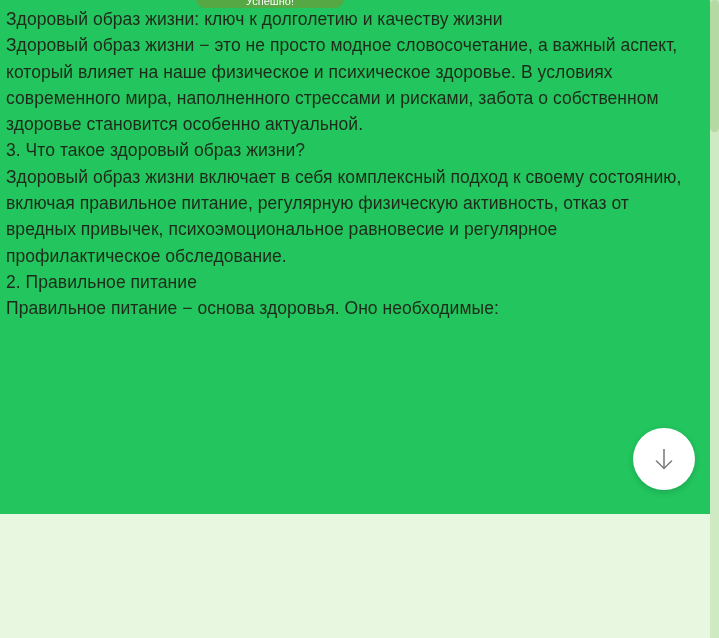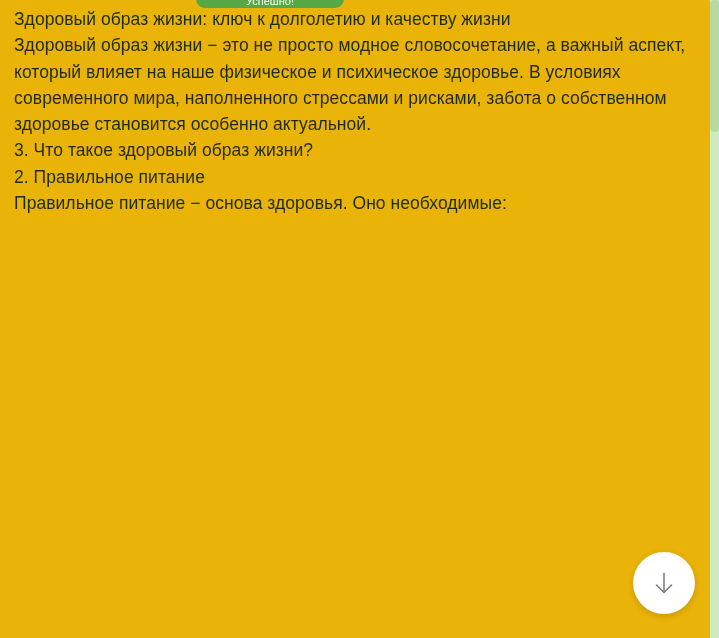--- a/index.html
+++ b/index.html
@@ -10,22 +10,22 @@
     width: 719px;
     height: 638px;
     background: #e8f7e0;
     font-family: "Liberation Sans", sans-serif;
     overflow: hidden;
     position: relative;
   }
   .page {
     position: relative;
     width: 719px;
-    height: 638px;
-    background: #eab308;
+    height: 514px;
+    background: #22c55e;
     box-sizing: border-box;
   }
   .right-edge {
     position: absolute;
     top: 0;
     right: 0;
     width: 9px;
     height: 638px;
     background: #cfe9c2;
   }
@@ -51,21 +51,20 @@
     text-align: center;
     line-height: 22px;
     overflow: hidden;
     white-space: nowrap;
   }
   .content {
     position: absolute;
     top: 6px;
     left: 6px;
     width: 692px;
-    margin-left: 8px;
   }
   p.line {
     margin: 0;
     padding: 0;
     color: #1f2b1a;
     font-size: 17.5px;
     line-height: 26.3px;
     letter-spacing: 0.05px;
   }
   .fab {
@@ -89,20 +88,21 @@
 <body>
 
 <div class="page">
 
   <div class="top-pill">Успешно!</div>
 
   <div class="content">
     <p class="line">Здоровый образ жизни: ключ к долголетию и качеству жизни</p>
     <p class="line">Здоровый образ жизни − это не просто модное словосочетание, а важный аспект, который влияет на наше физическое и психическое здоровье. В условиях современного мира, наполненного стрессами и рисками, забота о собственном здоровье становится особенно актуальной.</p>
     <p class="line">3. Что такое здоровый образ жизни?</p>
+    <p class="line">Здоровый образ жизни включает в себя комплексный подход к своему состоянию, включая правильное питание, регулярную физическую активность, отказ от вредных привычек, психоэмоциональное равновесие и регулярное профилактическое обследование.</p>
     <p class="line">2. Правильное питание</p>
     <p class="line">Правильное питание − основа здоровья. Оно необходимые:</p>
   </div>
 
   <div class="fab">
     <span>
       <svg width="30" height="30" viewBox="0 0 30 30" aria-hidden="true">
         <path d="M15 5 L15 24" stroke="#7f7f7f" stroke-width="1.6" fill="none"></path>
         <path d="M7.5 17 L15 24.5 L22.5 17" stroke="#7f7f7f" stroke-width="1.6" fill="none" stroke-linecap="round" stroke-linejoin="round"></path>
       </svg>

